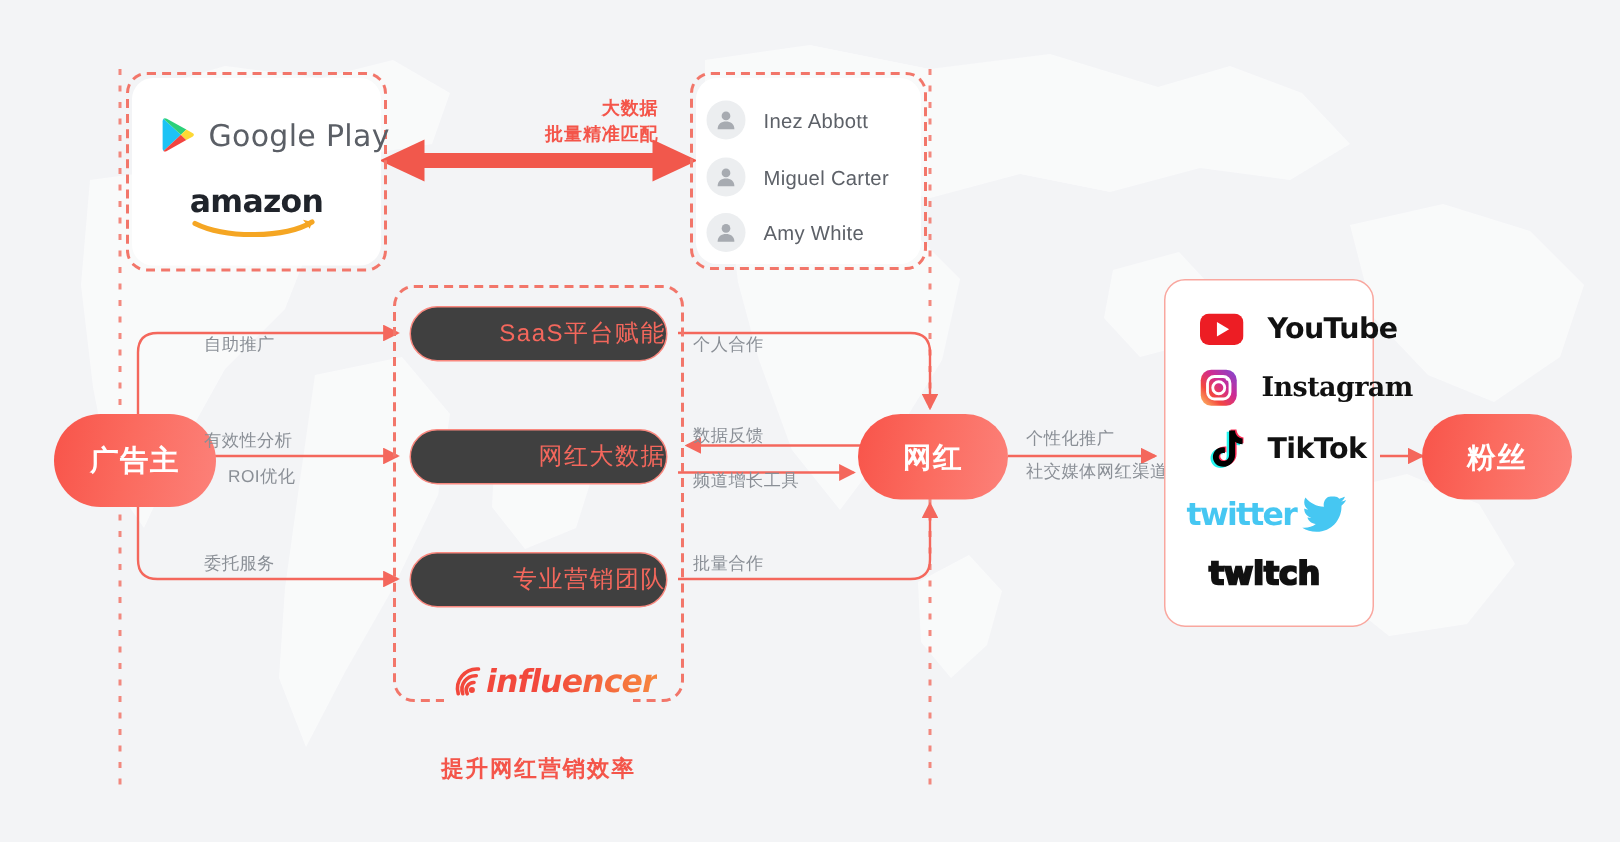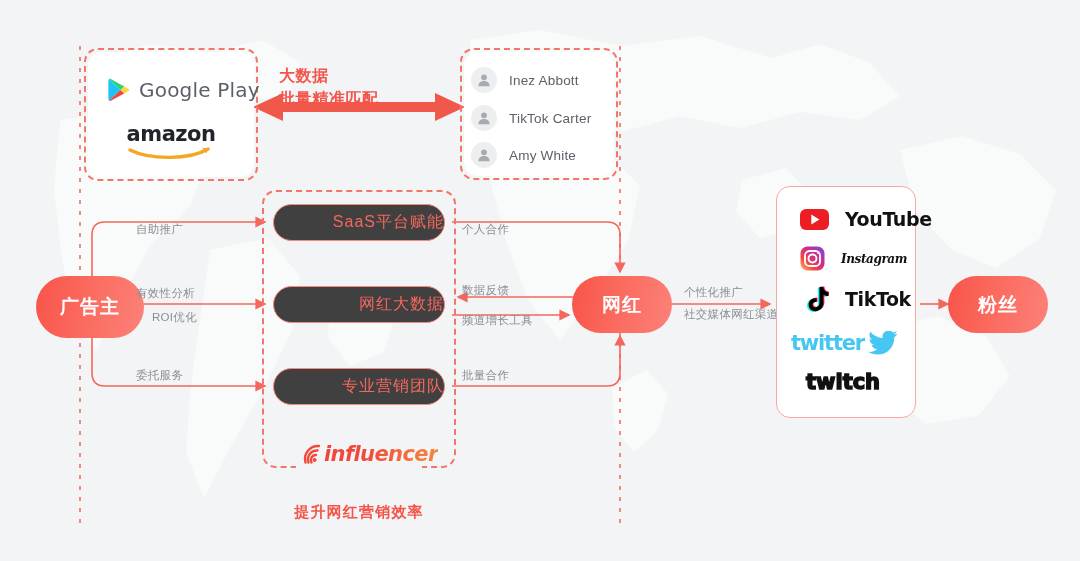--- a/index.html
+++ b/index.html
@@ -27,40 +27,40 @@
   .obox{
     position:absolute;border:1.6px solid #f9887f;background:#404040;border-radius:999px;
     display:flex;align-items:center;justify-content:flex-end;
     color:#f4675c;font-size:16px;font-weight:500;letter-spacing:1px;box-sizing:border-box;
   }
 
   
   .elabel{position:absolute;color:#8a8f96;font-size:11.5px;white-space:nowrap;letter-spacing:.3px;}
 
   
-  .bigarrow-text{position:absolute;text-align:left;color:#f4554a;font-size:16px;font-weight:700;line-height:1.45;letter-spacing:.6px;}
+  .bigarrow-text{position:absolute;text-align:right;color:#f4554a;font-size:12px;font-weight:700;line-height:1.45;letter-spacing:.6px;}
 
   
   .caption{position:absolute;text-align:center;color:#f4554a;font-size:15px;font-weight:700;letter-spacing:1.2px;}
 
   
   .person-row{position:absolute;display:flex;align-items:center;gap:12px;}
   .avatar{width:26px;height:26px;border-radius:50%;background:#eceef0;display:flex;align-items:center;justify-content:center;flex:0 0 auto;}
   .pname{color:#5d6168;font-size:13.5px;letter-spacing:.2px;}
 
   
   .gp{position:absolute;display:flex;align-items:center;gap:9px;}
   .gp-text{font-size:20px;color:#5b5f66;letter-spacing:.2px;font-family:"DejaVu Sans",sans-serif;}
   .amz{position:absolute;text-align:center;}
   .amz-text{font-size:21px;font-weight:700;color:#20242b;letter-spacing:-.5px;font-family:"DejaVu Sans",sans-serif;}
 
   
   .soc{position:absolute;display:flex;align-items:center;gap:16px;}
   .soc-t{font-size:19px;font-weight:700;color:#111;letter-spacing:-.4px;font-family:"DejaVu Sans",sans-serif;}
-  .soc-t.insta{font-family:"DejaVu Serif",serif;font-style:italic;font-weight:700;font-size:12px;}
+  .soc-t.insta{font-family:"DejaVu Serif",serif;font-weight:700;font-size:18px;}
   .tw{position:absolute;display:flex;align-items:center;gap:4px;}
   .tw-t{font-size:21px;font-weight:700;color:#46c7f2;letter-spacing:-1.2px;font-family:"DejaVu Sans",sans-serif;}
   .twi{position:absolute;}
   .twi-t{font-size:21px;font-weight:700;color:#111;letter-spacing:0px;font-family:"DejaVu Sans",sans-serif;
          -webkit-text-stroke:1.5px #111;}
 
   
   .infl{position:absolute;display:flex;align-items:center;gap:2px;}
   .infl-t{font-size:21px;font-style:italic;font-weight:700;letter-spacing:-.6px;
           background:linear-gradient(90deg,#f2483c 0%,#f2483c 35%,#f7863e 100%);
@@ -166,21 +166,21 @@
     </span>
     <span class="pname">Inez Abbott</span>
   </div>
   <div class="person-row" style="left:471px;top:105px;">
     <span class="avatar">
       <svg width="14" height="14" viewBox="0 0 14 14">
           <circle cx="7" cy="4.3" r="2.9" fill="#a7abb1"></circle>
           <path d="M1.4 13.2 C1.4 9.6 4 8 7 8 C10 8 12.6 9.6 12.6 13.2 Z" fill="#a7abb1"></path>
         </svg>
     </span>
-    <span class="pname">TikTok Carter</span>
+    <span class="pname">Miguel Carter</span>
   </div>
   <div class="person-row" style="left:471px;top:142px;">
     <span class="avatar">
       <svg width="14" height="14" viewBox="0 0 14 14">
           <circle cx="7" cy="4.3" r="2.9" fill="#a7abb1"></circle>
           <path d="M1.4 13.2 C1.4 9.6 4 8 7 8 C10 8 12.6 9.6 12.6 13.2 Z" fill="#a7abb1"></path>
         </svg>
     </span>
     <span class="pname">Amy White</span>
   </div>

